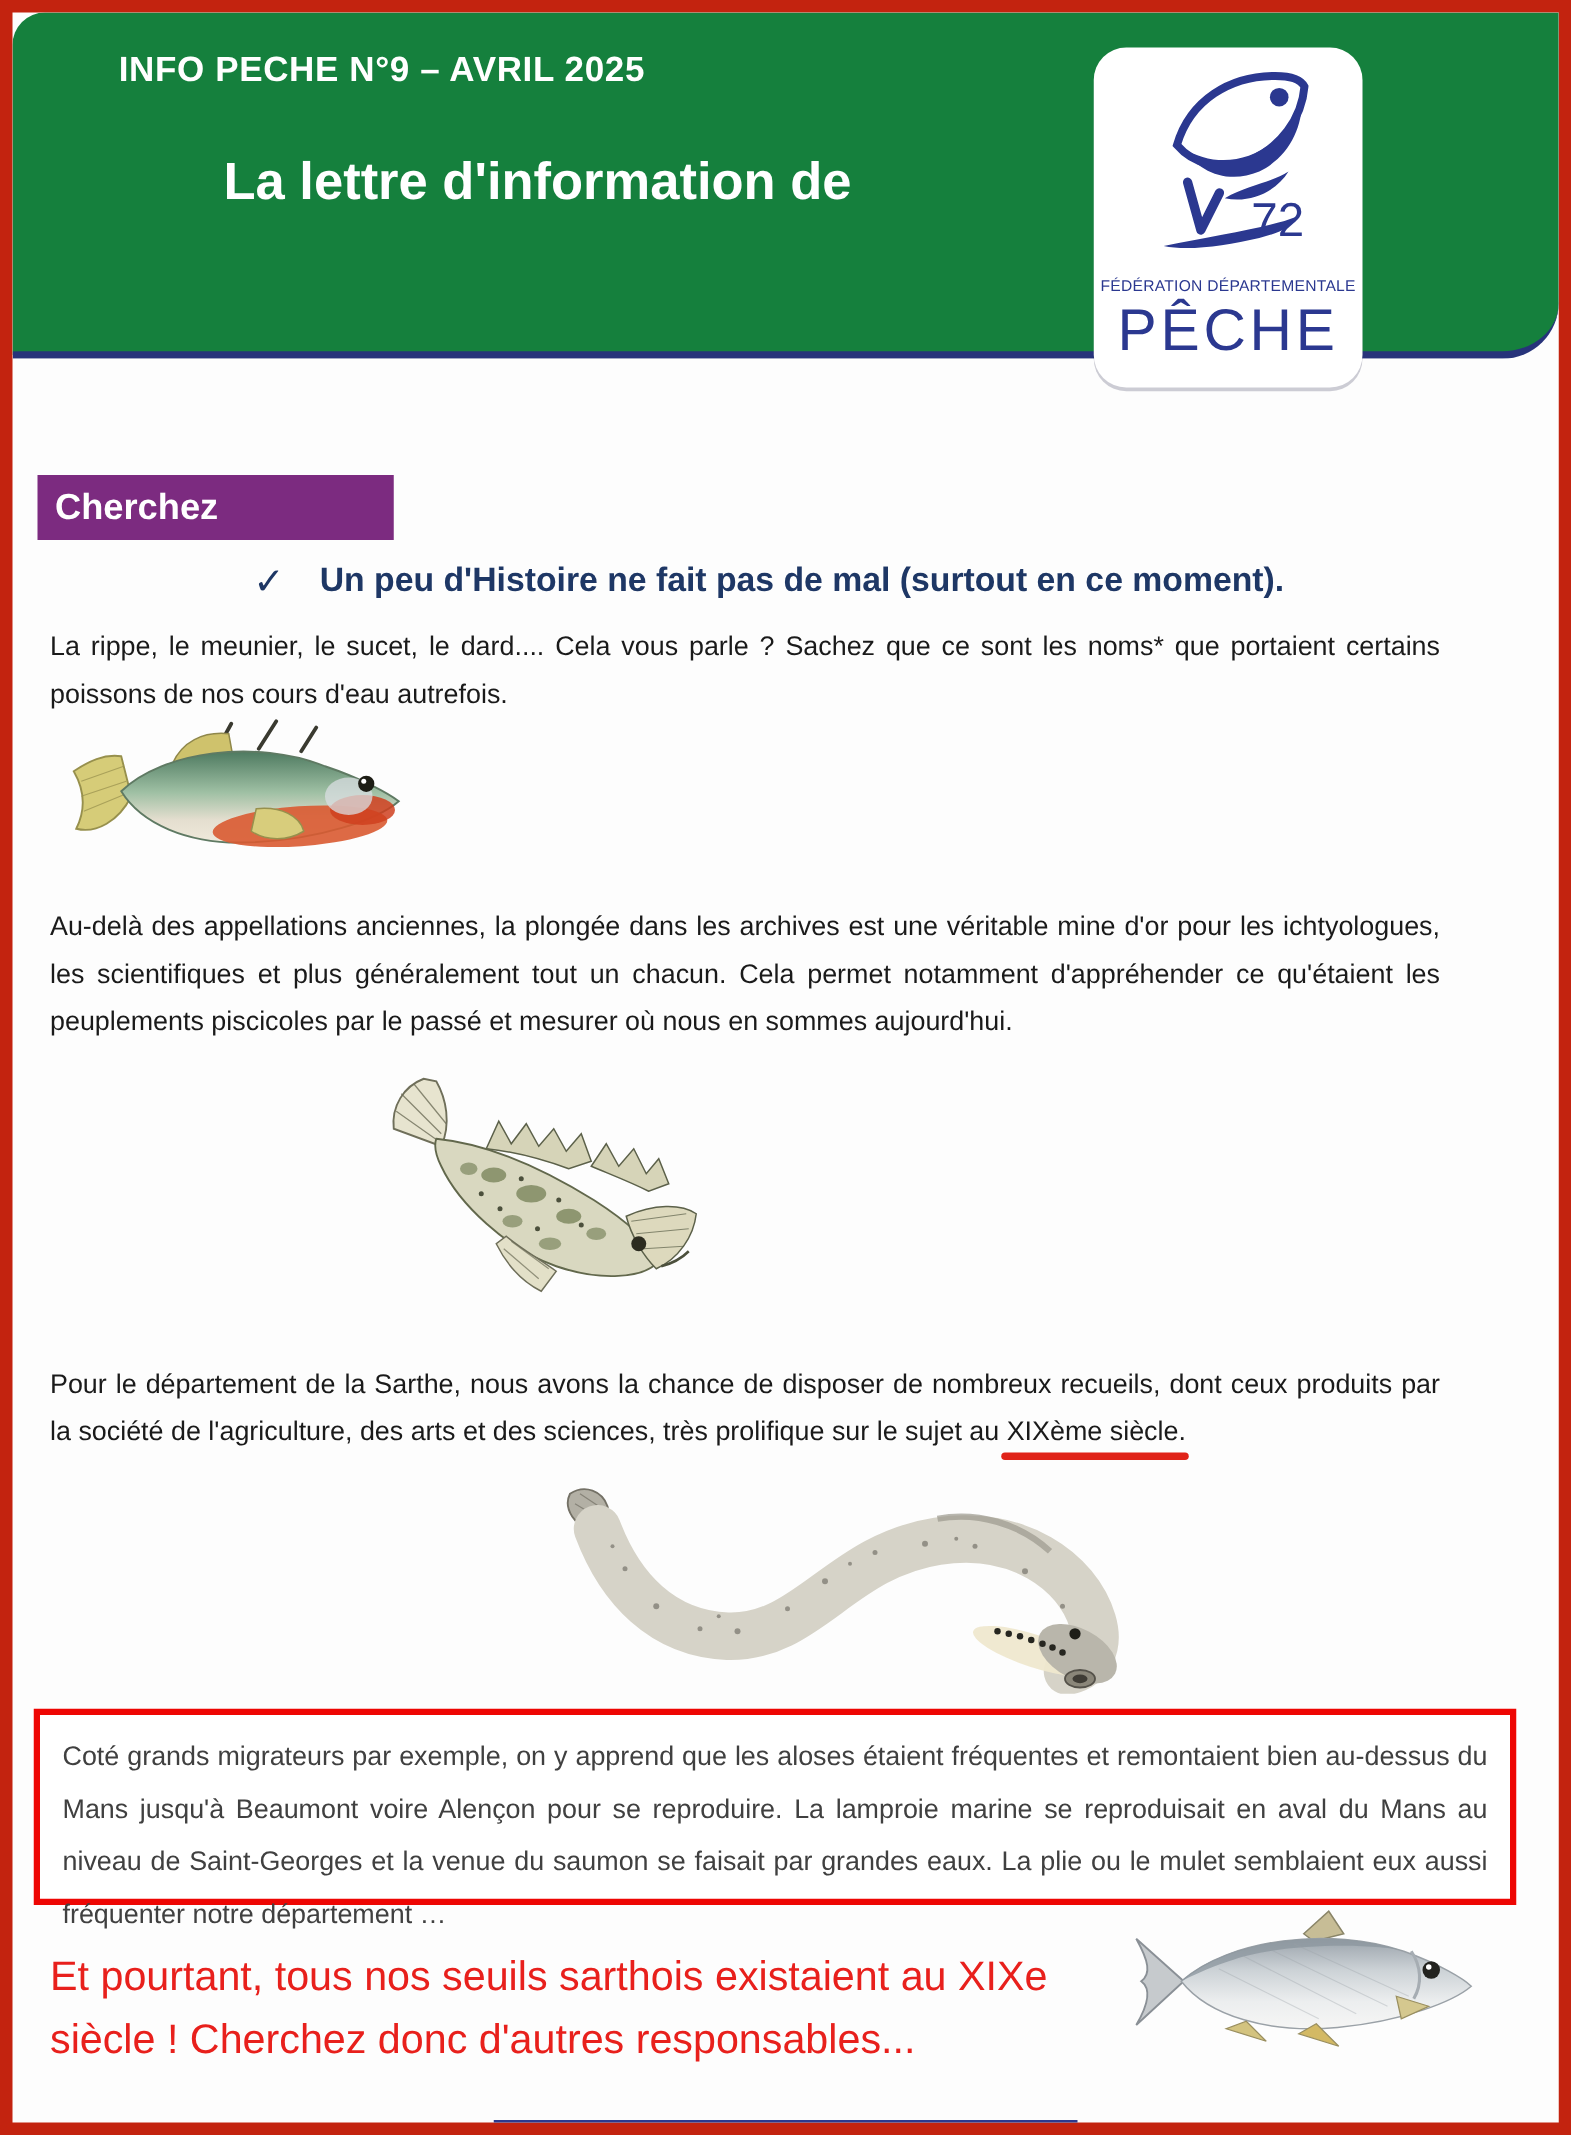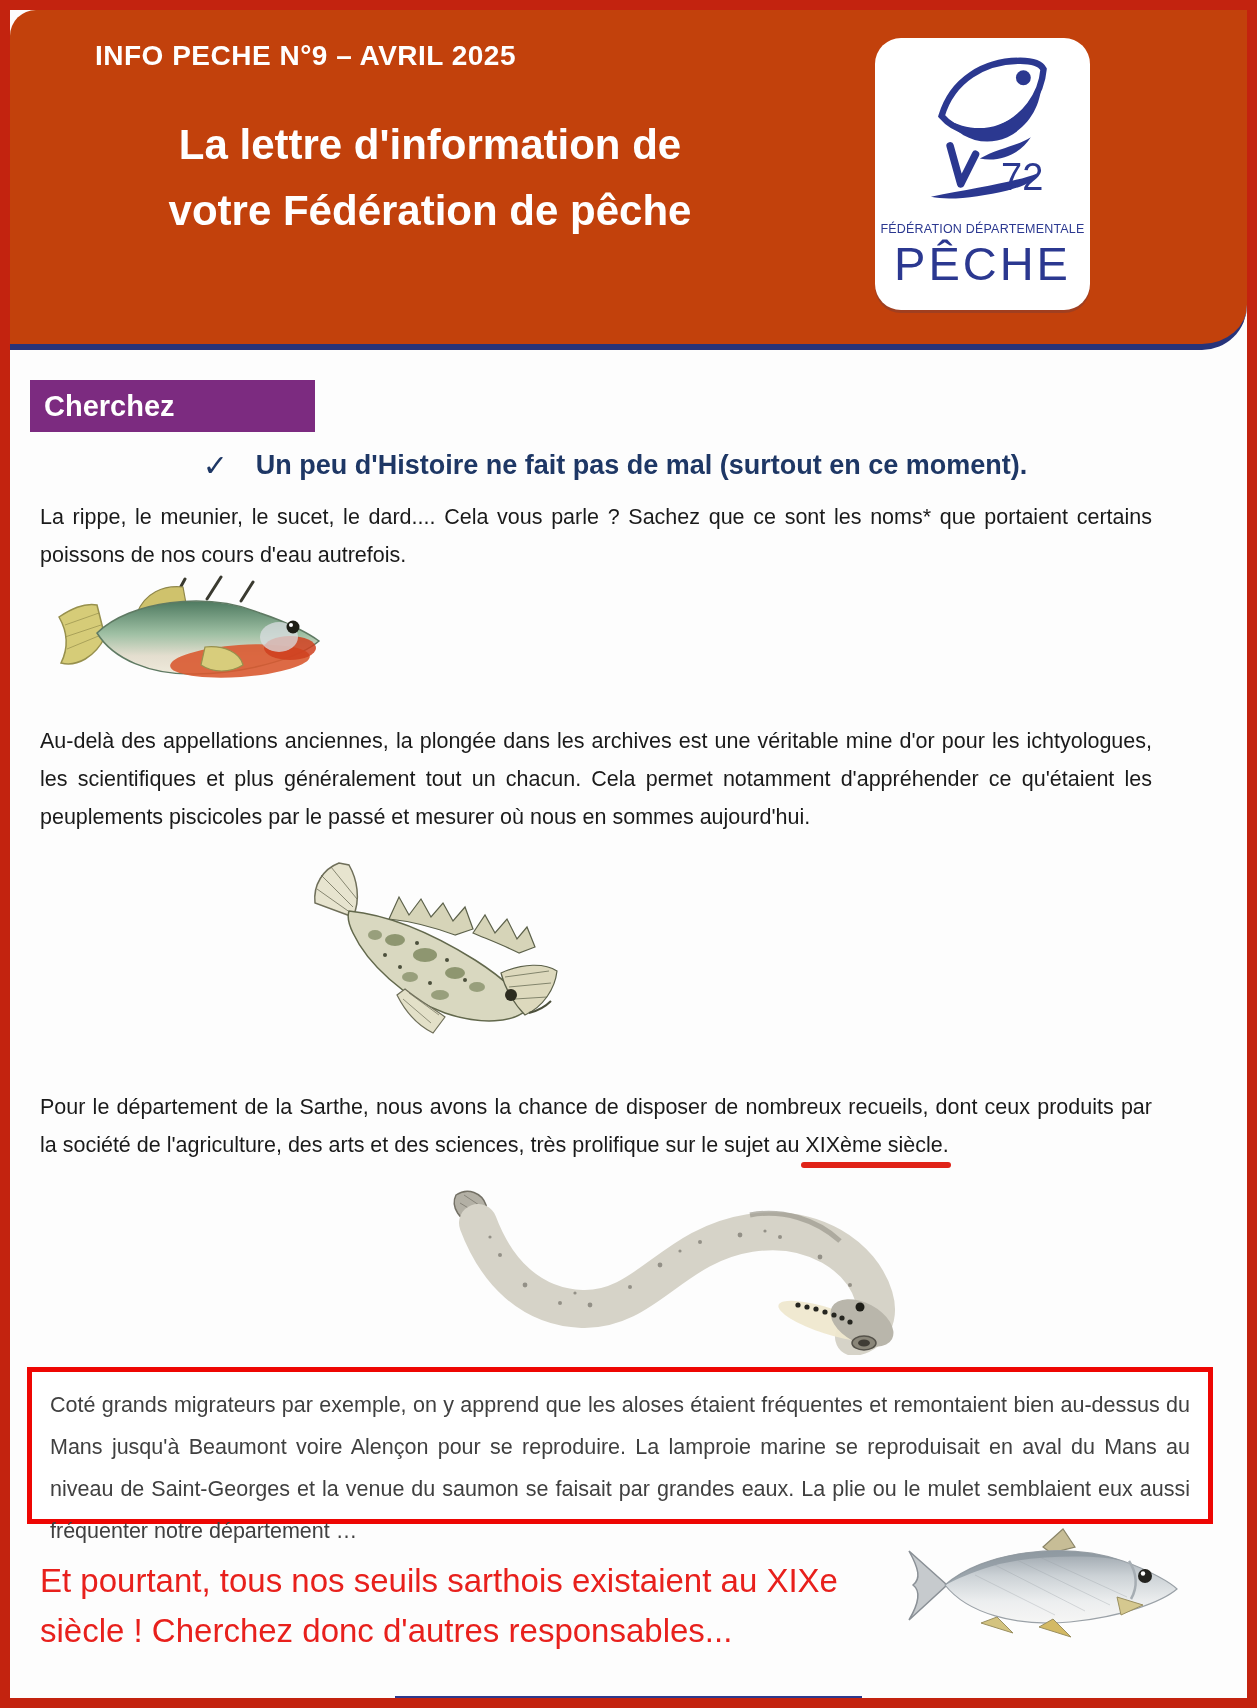--- a/index.html
+++ b/index.html
@@ -9,22 +9,22 @@
     box-sizing:border-box;
     border:10px solid #c3230f;
     background:#fdfdfd;
     font-family:"Liberation Sans","DejaVu Sans",sans-serif;
     overflow:hidden;
   }
   .canvas{position:absolute;left:0;top:0;width:1237px;height:1688px;}
 
   
   .header{
-    position:absolute;left:0;top:0;width:1237px;height:340px;
-    background:#c2410c;
+    position:absolute;left:0;top:0;width:1237px;height:277px;
+    background:#15803d;
     border-radius:26px 0 45px 0;
     border-bottom:6px solid #27337a;
     box-sizing:border-box;
   }
   .kicker{
     position:absolute;left:85px;top:30px;
     color:#ffffff;font-size:28px;font-weight:bold;letter-spacing:.5px;
   }
   .main-title{
     position:absolute;left:60px;top:102px;width:720px;
@@ -111,21 +111,20 @@
 </head>
 <body>
 
 <div class="page">
   <div class="canvas">
 
     <div class="header">
       <div class="kicker">INFO PECHE N°9 – AVRIL 2025</div>
       <div class="main-title">
         <div>La lettre d'information de</div>
-        <div>votre Fédération de pêche</div>
       </div>
     </div>
 
     <div class="logo-card">
       <svg class="logo-fish-svg" width="160" height="170" viewBox="0 0 130 160">
         <path d="M26,64 C36,30 66,12 100,12 C114,12 120,16 122,20 C120,44 104,66 80,76 C58,84 38,78 26,64 Z" fill="#ffffff" stroke="#2b3890" stroke-width="6"></path>
         <path d="M30,66 C52,80 78,78 98,62 C110,52 118,38 120,24 C122,48 112,72 88,84 C64,94 42,84 30,66 Z" fill="#2b3890"></path>
         <circle cx="103" cy="28" r="7" fill="#2b3890"></circle>
         <path d="M34,92 L44,128 L58,100" fill="none" stroke="#2b3890" stroke-width="7" stroke-linecap="round" stroke-linejoin="round"></path>
         <path d="M62,104 C80,94 98,92 110,84 C100,100 80,108 62,104 Z" fill="#2b3890"></path>

